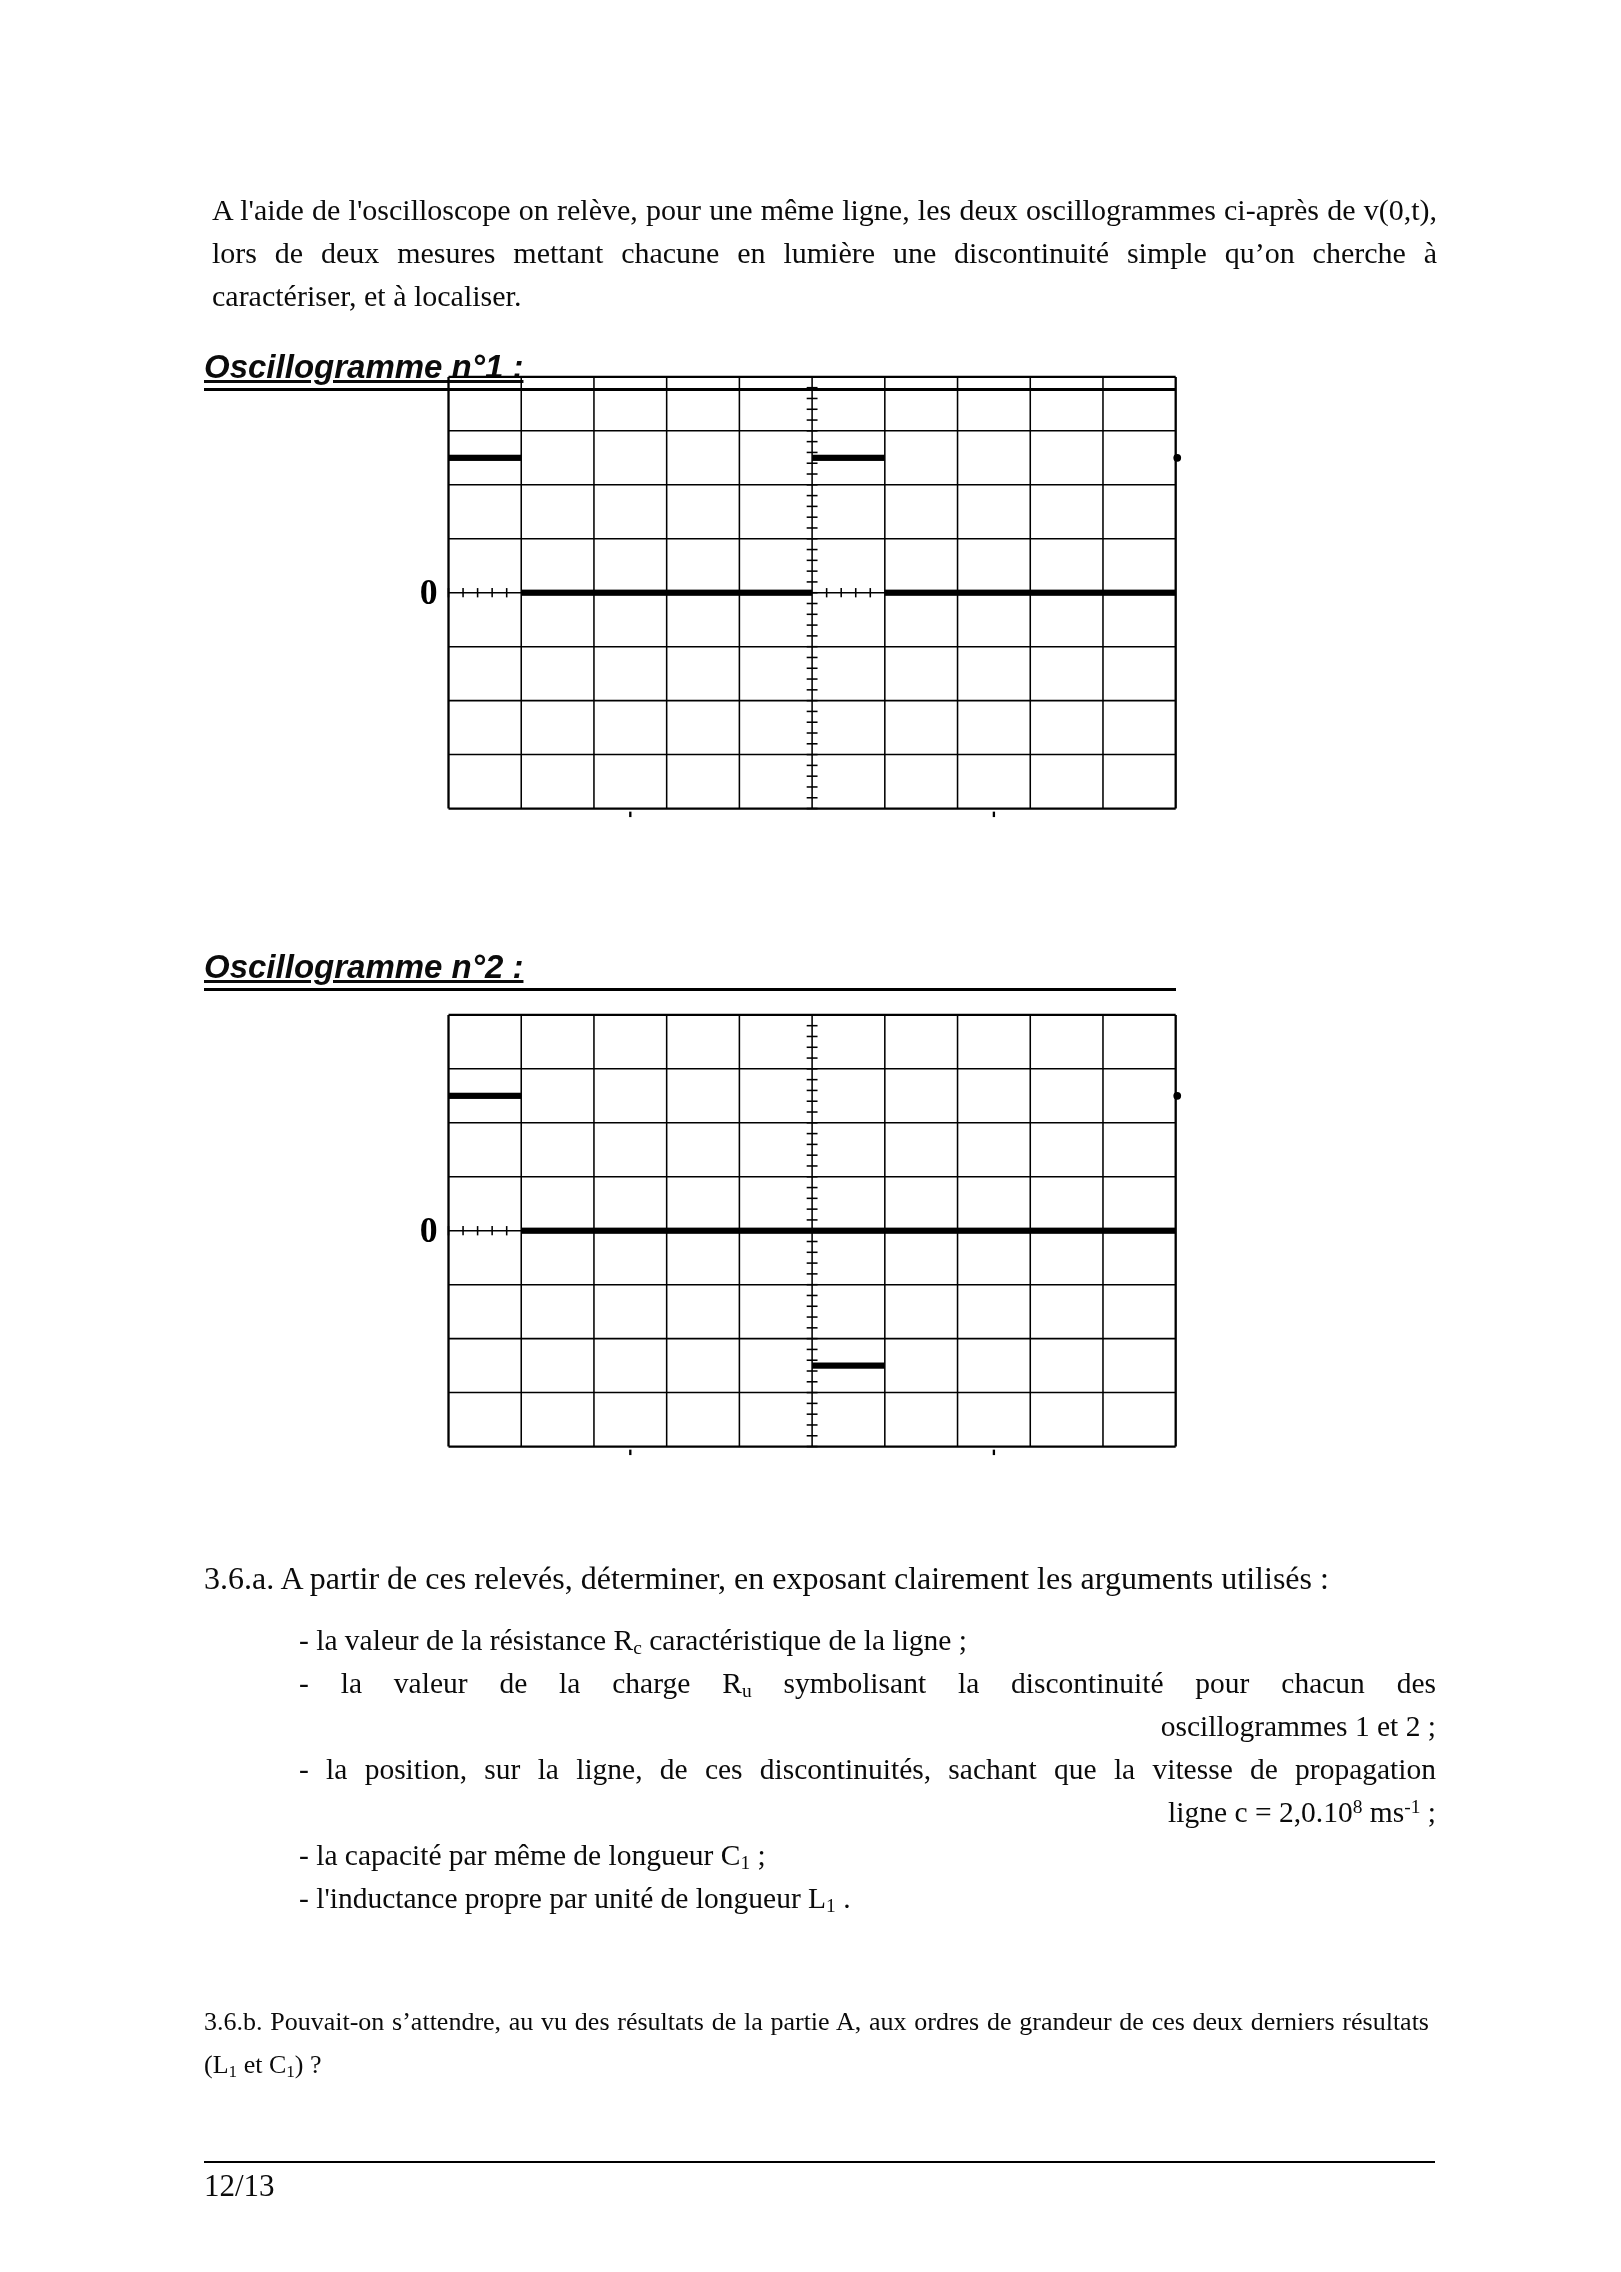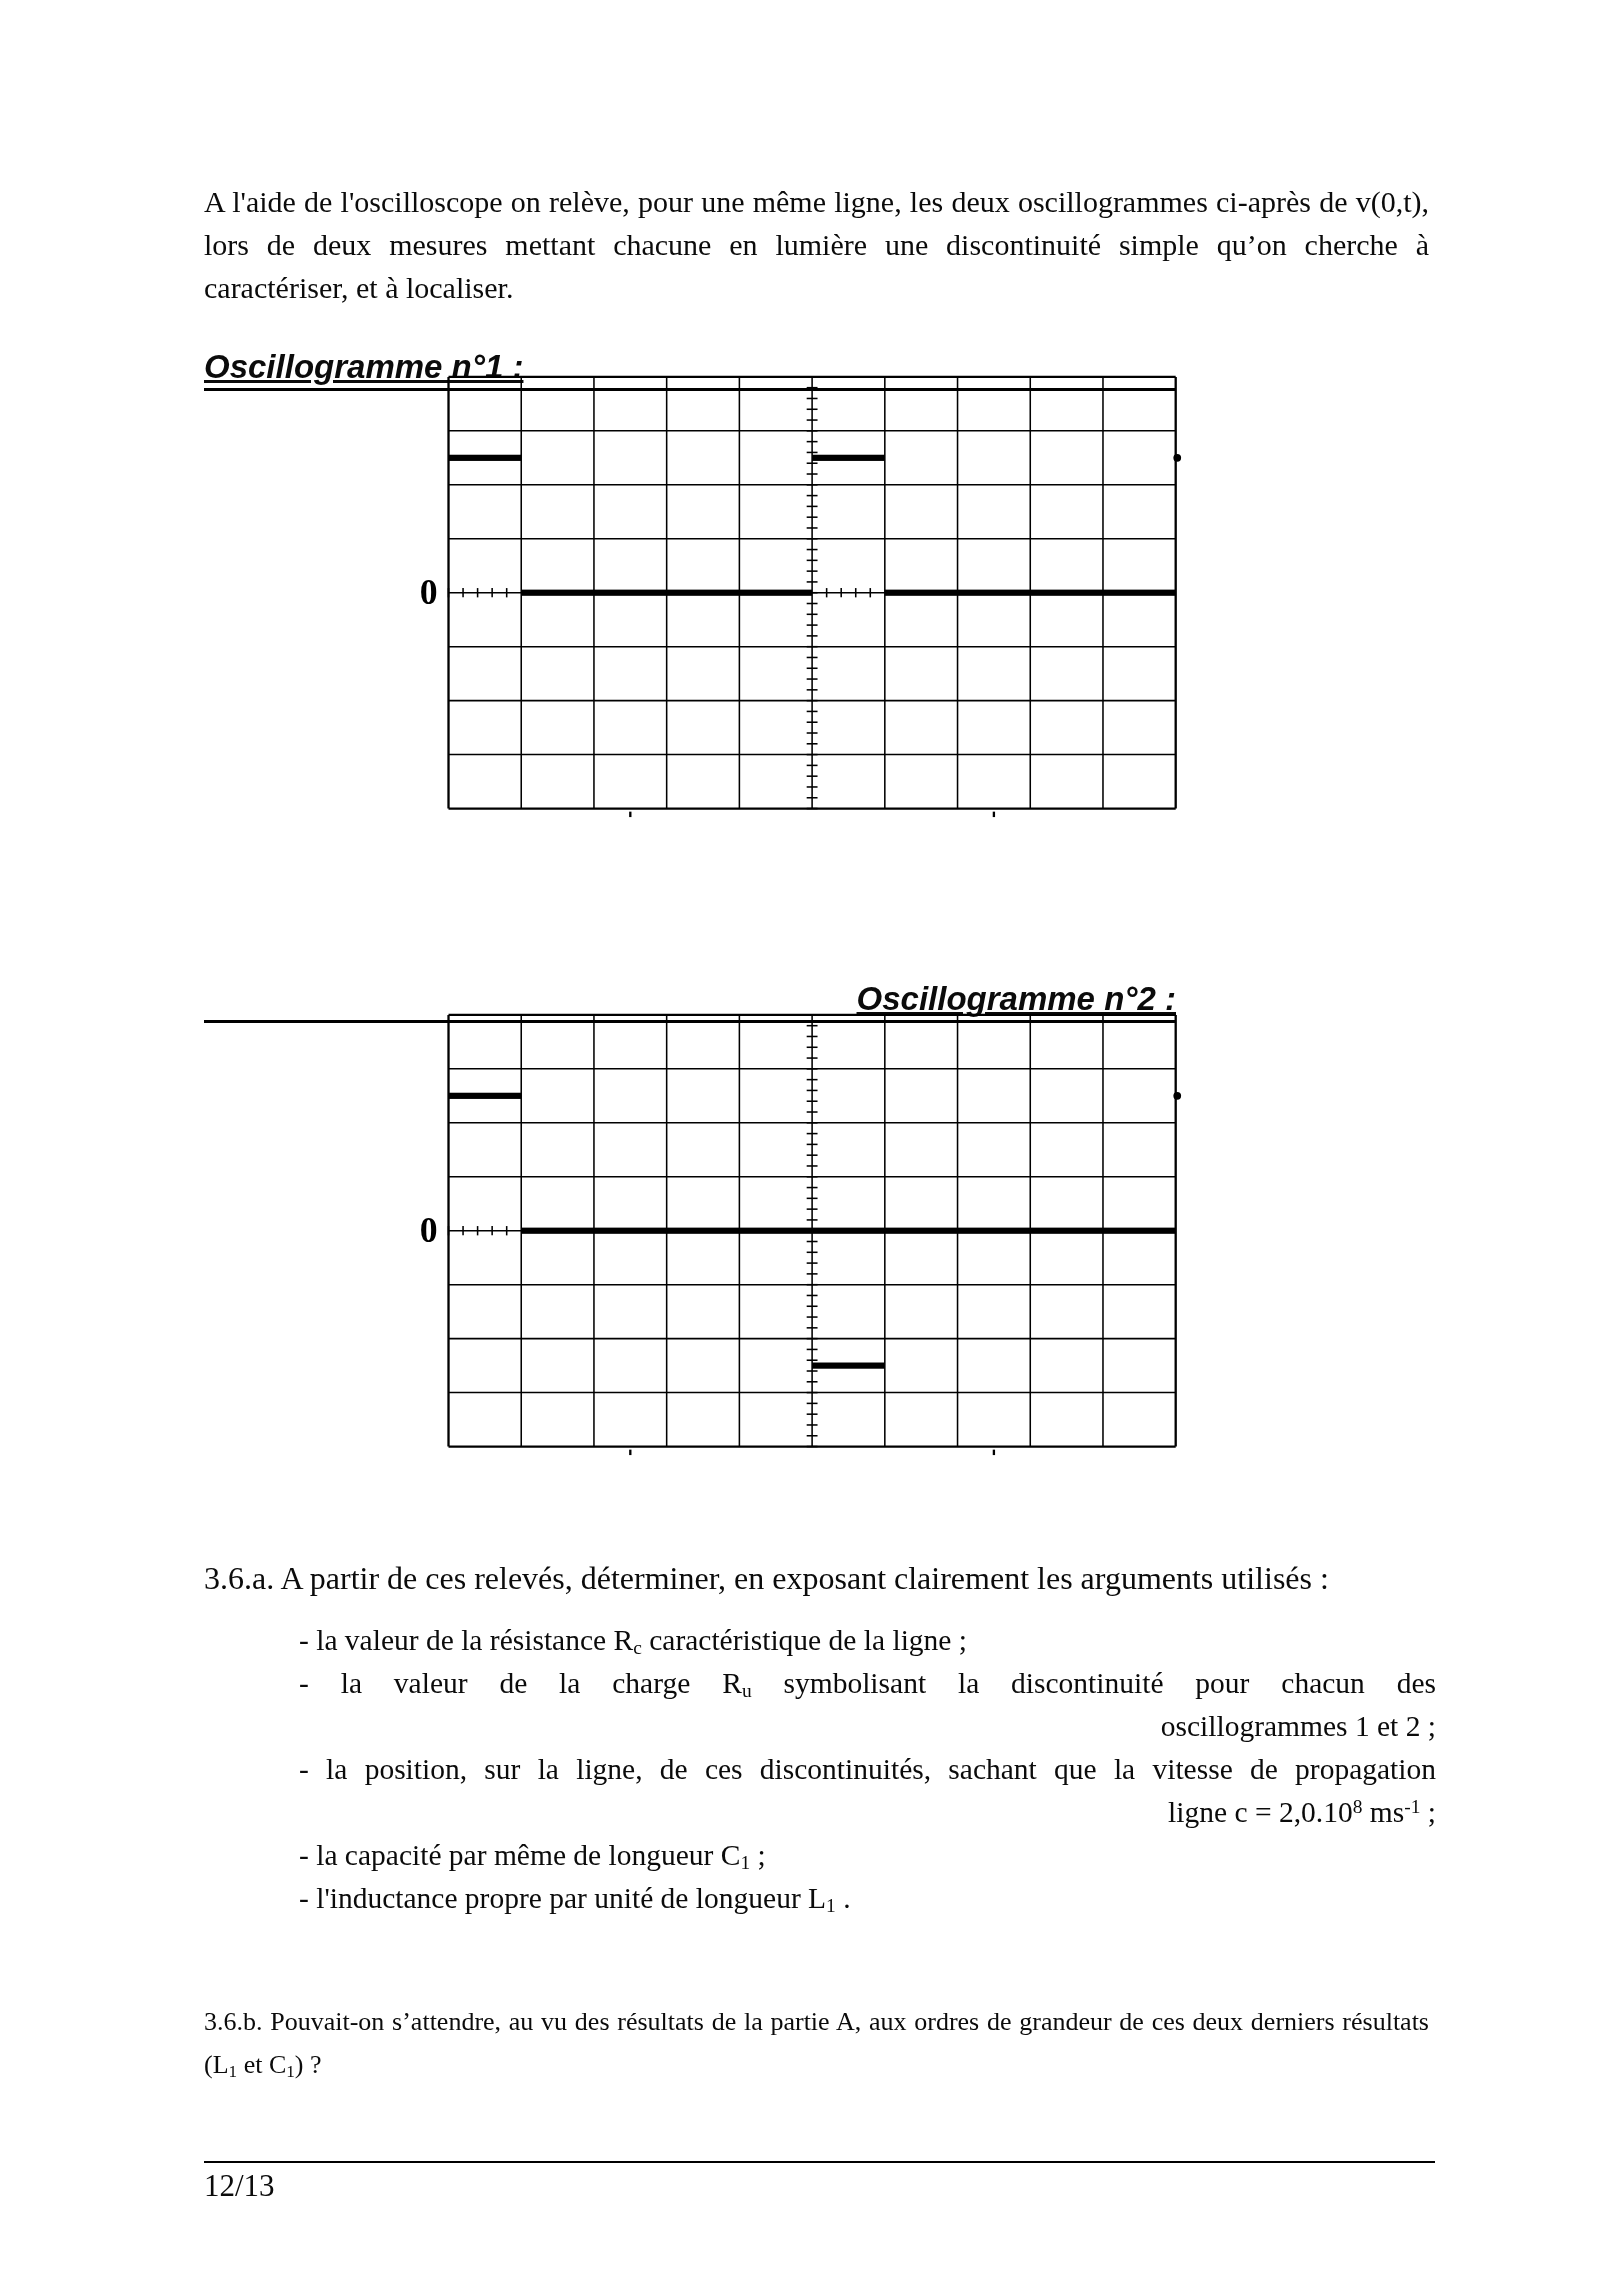--- a/index.html
+++ b/index.html
@@ -7,35 +7,35 @@
     position:relative;
     width:1621px;height:2273px;
     margin:0 auto;
     background:#ffffff;
     color:#0b0b0b;
     font-family:"Liberation Serif", serif;
     overflow:hidden;
   }
   .intro{
     position:absolute;left:204px;top:180px;width:1225px;
-    font-size:30px;line-height:43px;text-align:justify;margin:0;
+    font-size:30px;line-height:43px;text-align:justify;margin:8px;
   }
   .scope-heading{
     position:absolute;left:204px;width:972px;height:43px;
     border-bottom:3.1px solid #000;
     margin-top:16px;
   }
   .scope-heading .scope-heading-text{
     font-family:"Liberation Sans", sans-serif;
     font-weight:bold;font-style:italic;
     font-size:33px;line-height:43px;
     text-decoration:underline;
   }
   .h1pos{top:329px;}
-  .h2pos{top:961px;text-align:right;}
+  .h2pos{top:929px;}
   .scope{position:absolute;left:402px;width:783px;height:454px;}
   .s1{top:372px;}
   .s2{top:1010px;}
   .lead{
     position:absolute;left:204px;top:1557px;width:1225px;
     font-size:32px;line-height:43px;margin:0;
   }
   .req-list{
     position:absolute;left:299px;top:1619px;width:1137px;
   }

